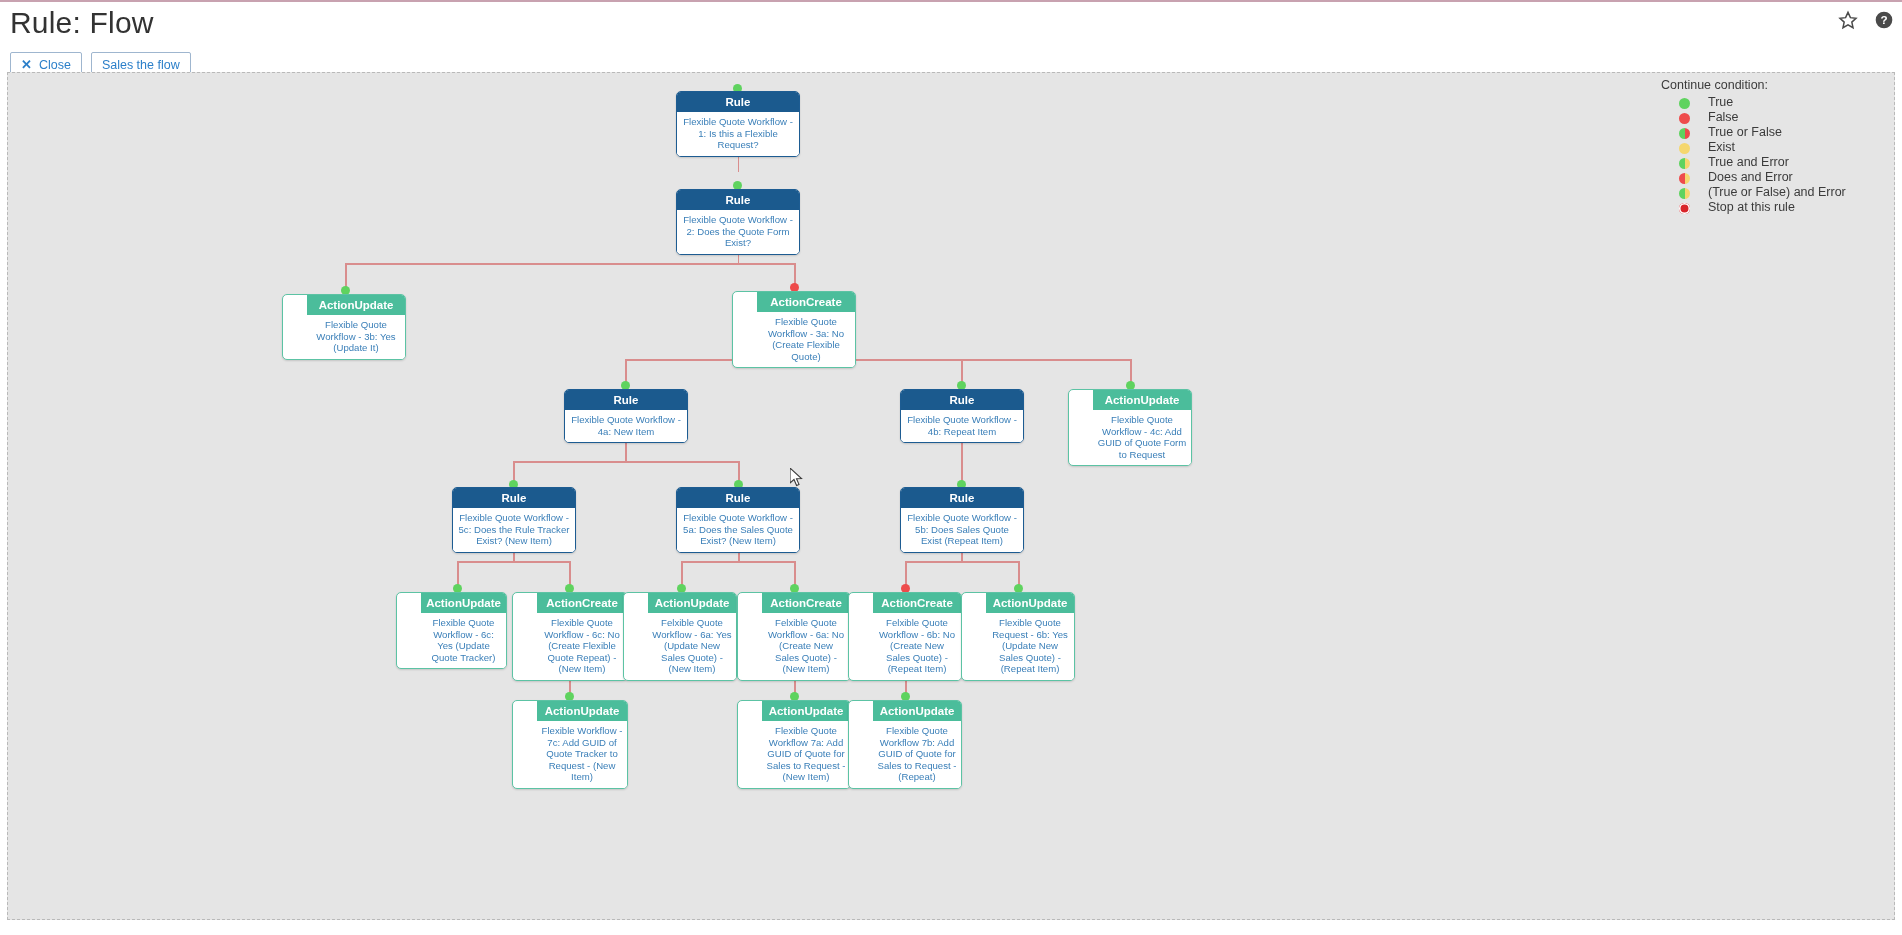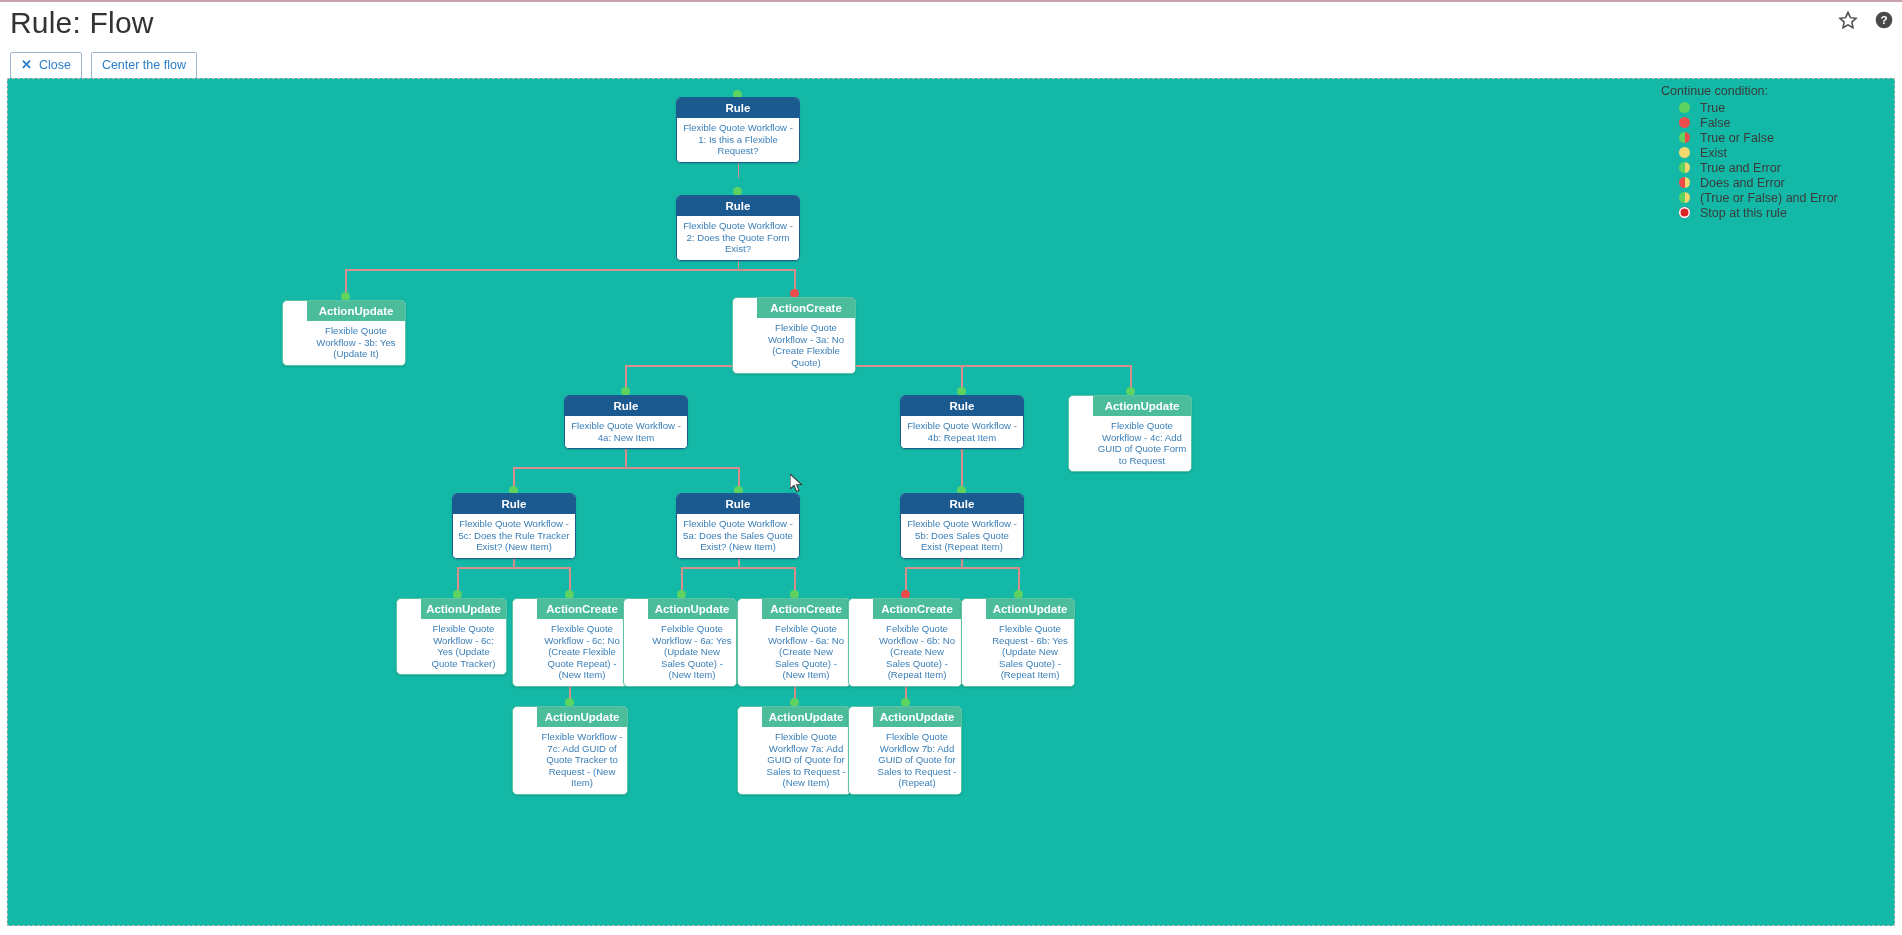--- a/index.html
+++ b/index.html
@@ -34,30 +34,30 @@
     border: 1px solid #9fb6cf; background: #ffffff;
     color: #2b7fc9; font-size: 12.5px; line-height: 12px;
     padding: 6px 10px 7px 10px; border-radius: 2px; cursor: pointer;
     display: flex; align-items: center; gap: 7px; white-space: nowrap;
     font-family: "Liberation Sans", sans-serif;
   }
   .tbtn .xglyph { color: #2b7fc9; font-size: 13px; font-weight: 700; line-height: 12px; }
 
   
   .canvas {
-    position: absolute; left: 7px; top: 78px;
+    position: absolute; left: 7px; top: 72px;
     width: 1888px; height: 848px;
     border: 1px dashed #b9b9b9;
-    background: #14b8a6; overflow: hidden;
+    background: #e5e5e5; overflow: hidden;
   }
 
   
   .legend { position: absolute; right: 18px; top: 5px; width: 215px; }
   .legend-title { font-size: 12.5px; color: #3b3b3b; margin-bottom: 2px; }
-  .legend-row { display: flex; align-items: center; gap: 10px; padding-left: 18px; height: 15px; }
+  .legend-row { display: flex; align-items: flex-end; gap: 18px; padding-left: 18px; height: 15px; }
   .legend-label { font-size: 12.5px; color: #3b3b3b; white-space: nowrap; }
   .dot { width: 11px; height: 11px; border-radius: 50%; flex: 0 0 auto; display:block; }
 
   
   .node {
     position: absolute; border-radius: 5px; overflow: hidden;
     box-shadow: 0 1px 2px rgba(0,0,0,0.14);
     background: #ffffff;
   }
   .node .nhead {
@@ -106,21 +106,21 @@
       </svg>
     </span>
   </div>
 
   <div class="toolbar">
     <button class="tbtn">
       <span class="xglyph">✕</span>
       <span>Close</span>
     </button>
     <button class="tbtn">
-      <span>Center the flow</span>
+      <span>Sales the flow</span>
     </button>
   </div>
 
   <div class="canvas">
 
     <div class="legend">
       <div class="legend-title">Continue condition:</div>
       <div id="legend-rows">
           <div class="legend-row">
             <span class="dot" style="background: rgb(95, 211, 95);"></span>

